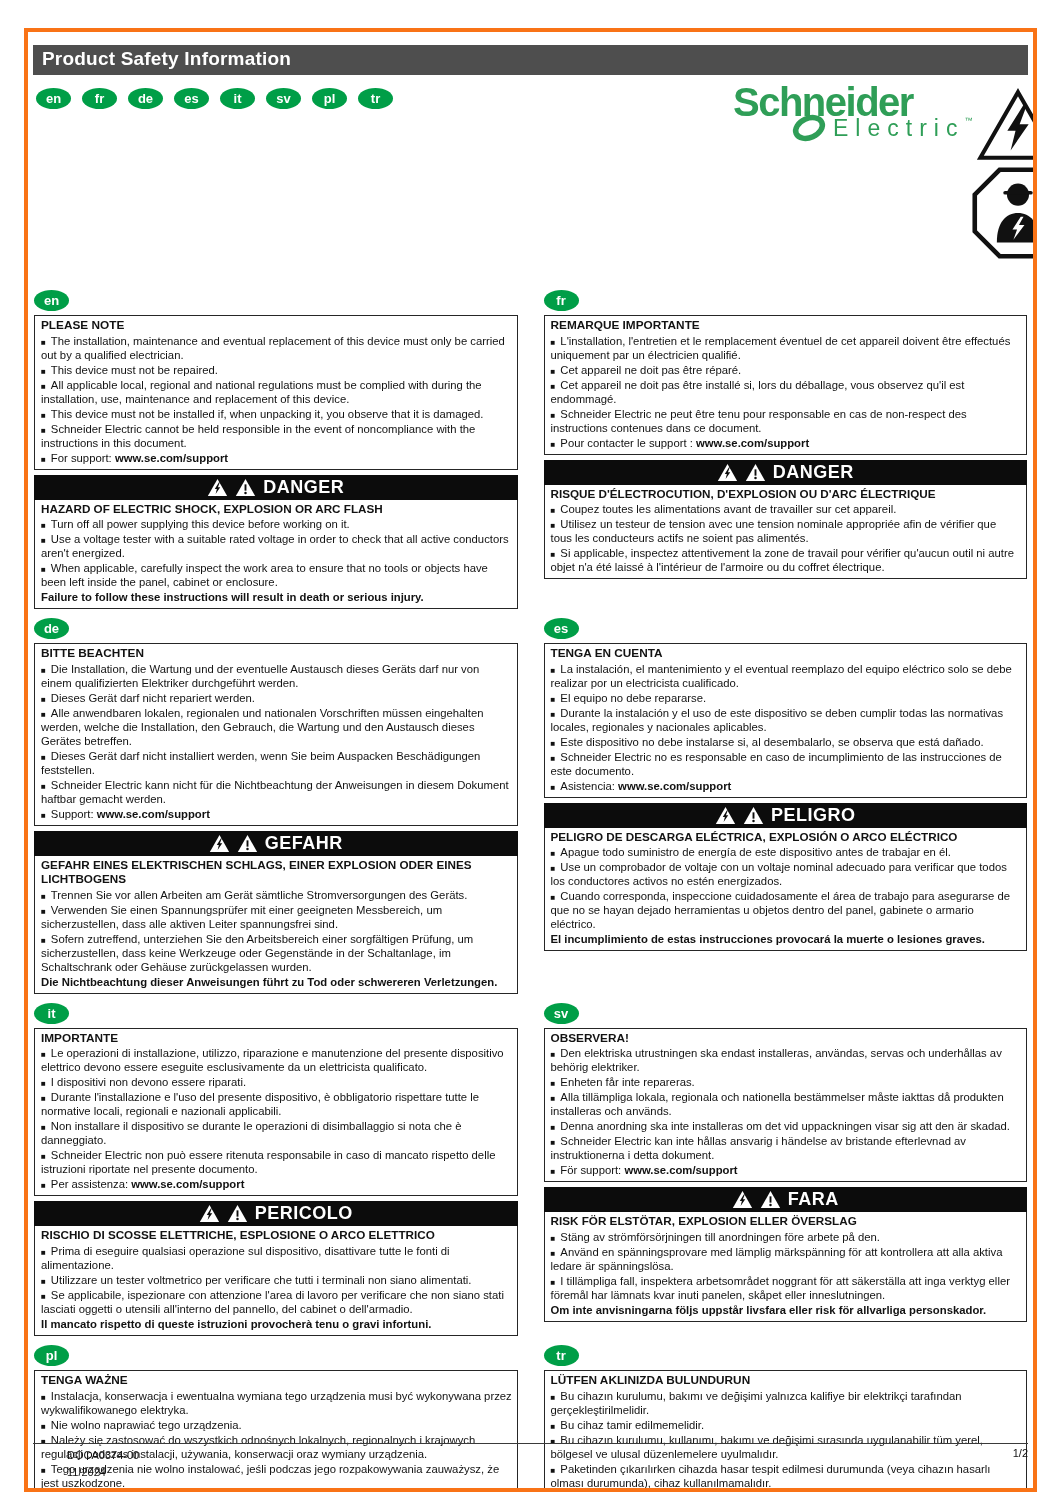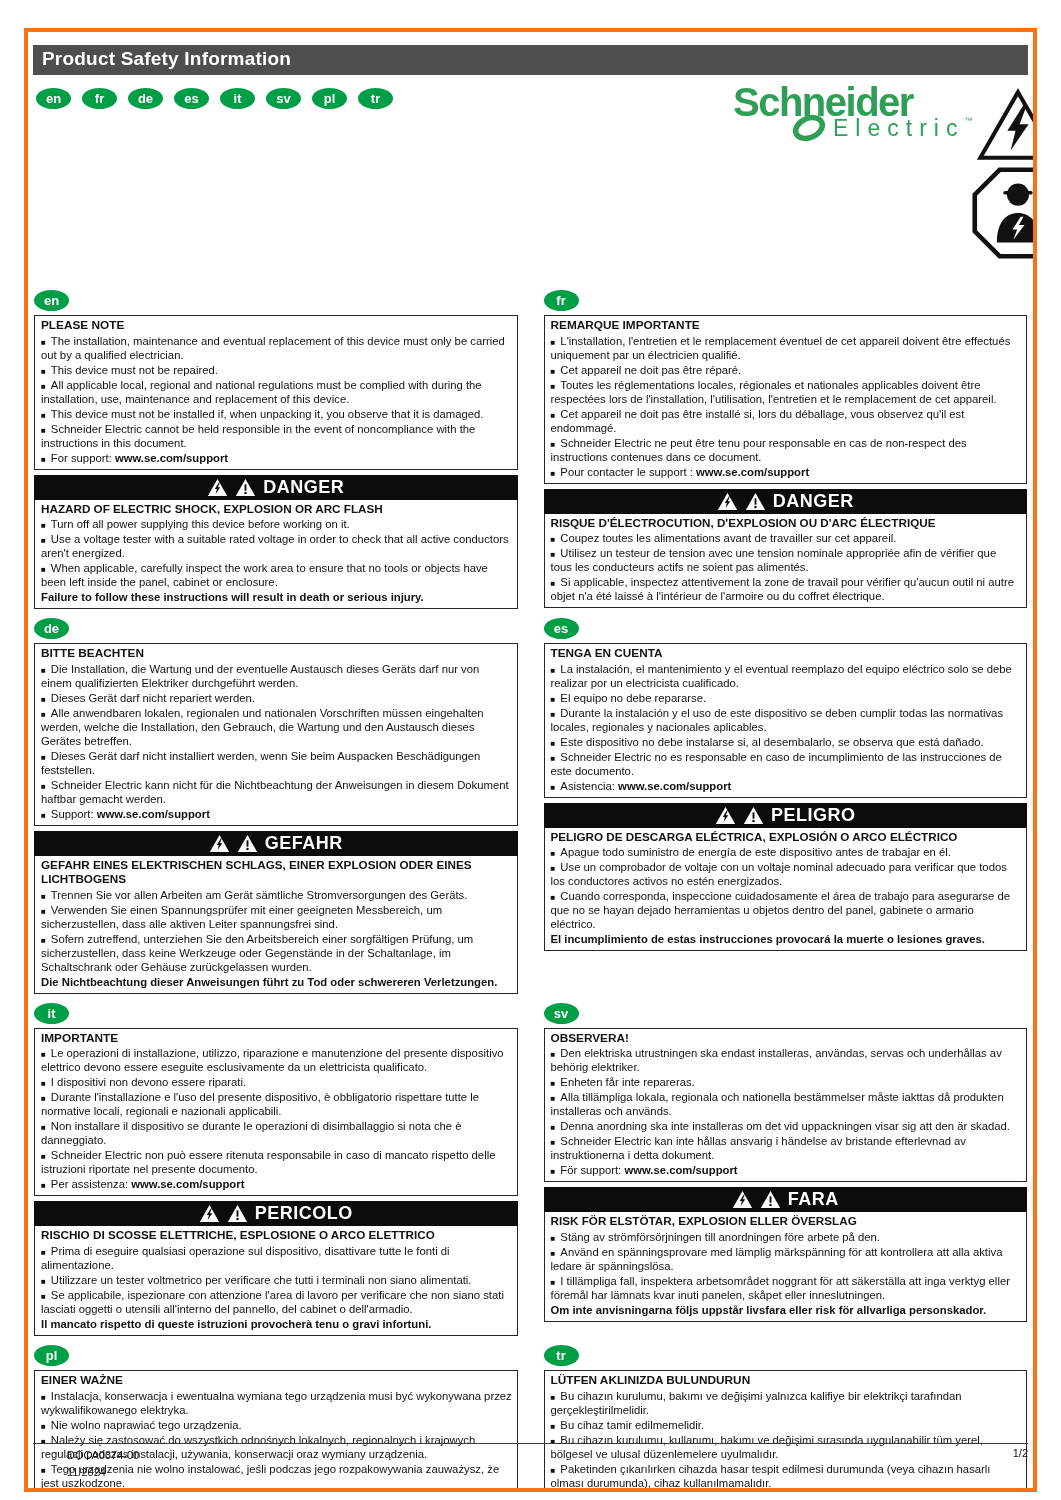--- a/index.html
+++ b/index.html
@@ -147,21 +147,20 @@
 
   <div class="section">
     <div class="badge sec-badge">
           <span>fr</span>
         </div>
     <div class="note-box">
       <div class="note-title">REMARQUE IMPORTANTE</div>
       <div>
             <div class="bullet"><span class="sq">■</span>L'installation, l'entretien et le remplacement éventuel de cet appareil doivent être effectués uniquement par un électricien qualifié.</div>
             <div class="bullet"><span class="sq">■</span>Cet appareil ne doit pas être réparé.</div>
-            <div class="bullet"><span class="sq">■</span>Toutes les réglementations locales, régionales et nationales applicables doivent être respectées lors de l'installation, l'utilisation, l'entretien et le remplacement de cet appareil.</div>
             <div class="bullet"><span class="sq">■</span>Cet appareil ne doit pas être installé si, lors du déballage, vous observez qu'il est endommagé.</div>
             <div class="bullet"><span class="sq">■</span>Schneider Electric ne peut être tenu pour responsable en cas de non-respect des instructions contenues dans ce document.</div>
           </div>
       <div class="bullet">
         <span class="sq">■</span><span>Pour contacter le support : </span><span class="url">www.se.com/support</span>
       </div>
     </div>
     <div class="danger">
       <div class="danger-head">
         <svg width="21" height="19" viewBox="0 0 100 90">
@@ -352,21 +351,21 @@
         <div class="failure">Om inte anvisningarna följs uppstår livsfara eller risk för allvarliga personskador.</div>
       </div>
     </div>
   </div>
 
   <div class="section">
     <div class="badge sec-badge">
           <span>pl</span>
         </div>
     <div class="note-box">
-      <div class="note-title">EINER WAŻNE</div>
+      <div class="note-title">TENGA WAŻNE</div>
       <div>
             <div class="bullet"><span class="sq">■</span>Instalacja, konserwacja i ewentualna wymiana tego urządzenia musi być wykonywana przez wykwalifikowanego elektryka.</div>
             <div class="bullet"><span class="sq">■</span>Nie wolno naprawiać tego urządzenia.</div>
             <div class="bullet"><span class="sq">■</span>Należy się zastosować do wszystkich odnośnych lokalnych, regionalnych i krajowych regulacji podczas instalacji, używania, konserwacji oraz wymiany urządzenia.</div>
             <div class="bullet"><span class="sq">■</span>Tego urządzenia nie wolno instalować, jeśli podczas jego rozpakowywania zauważysz, że jest uszkodzone.</div>
           </div>
 
     </div>
     
   </div>

